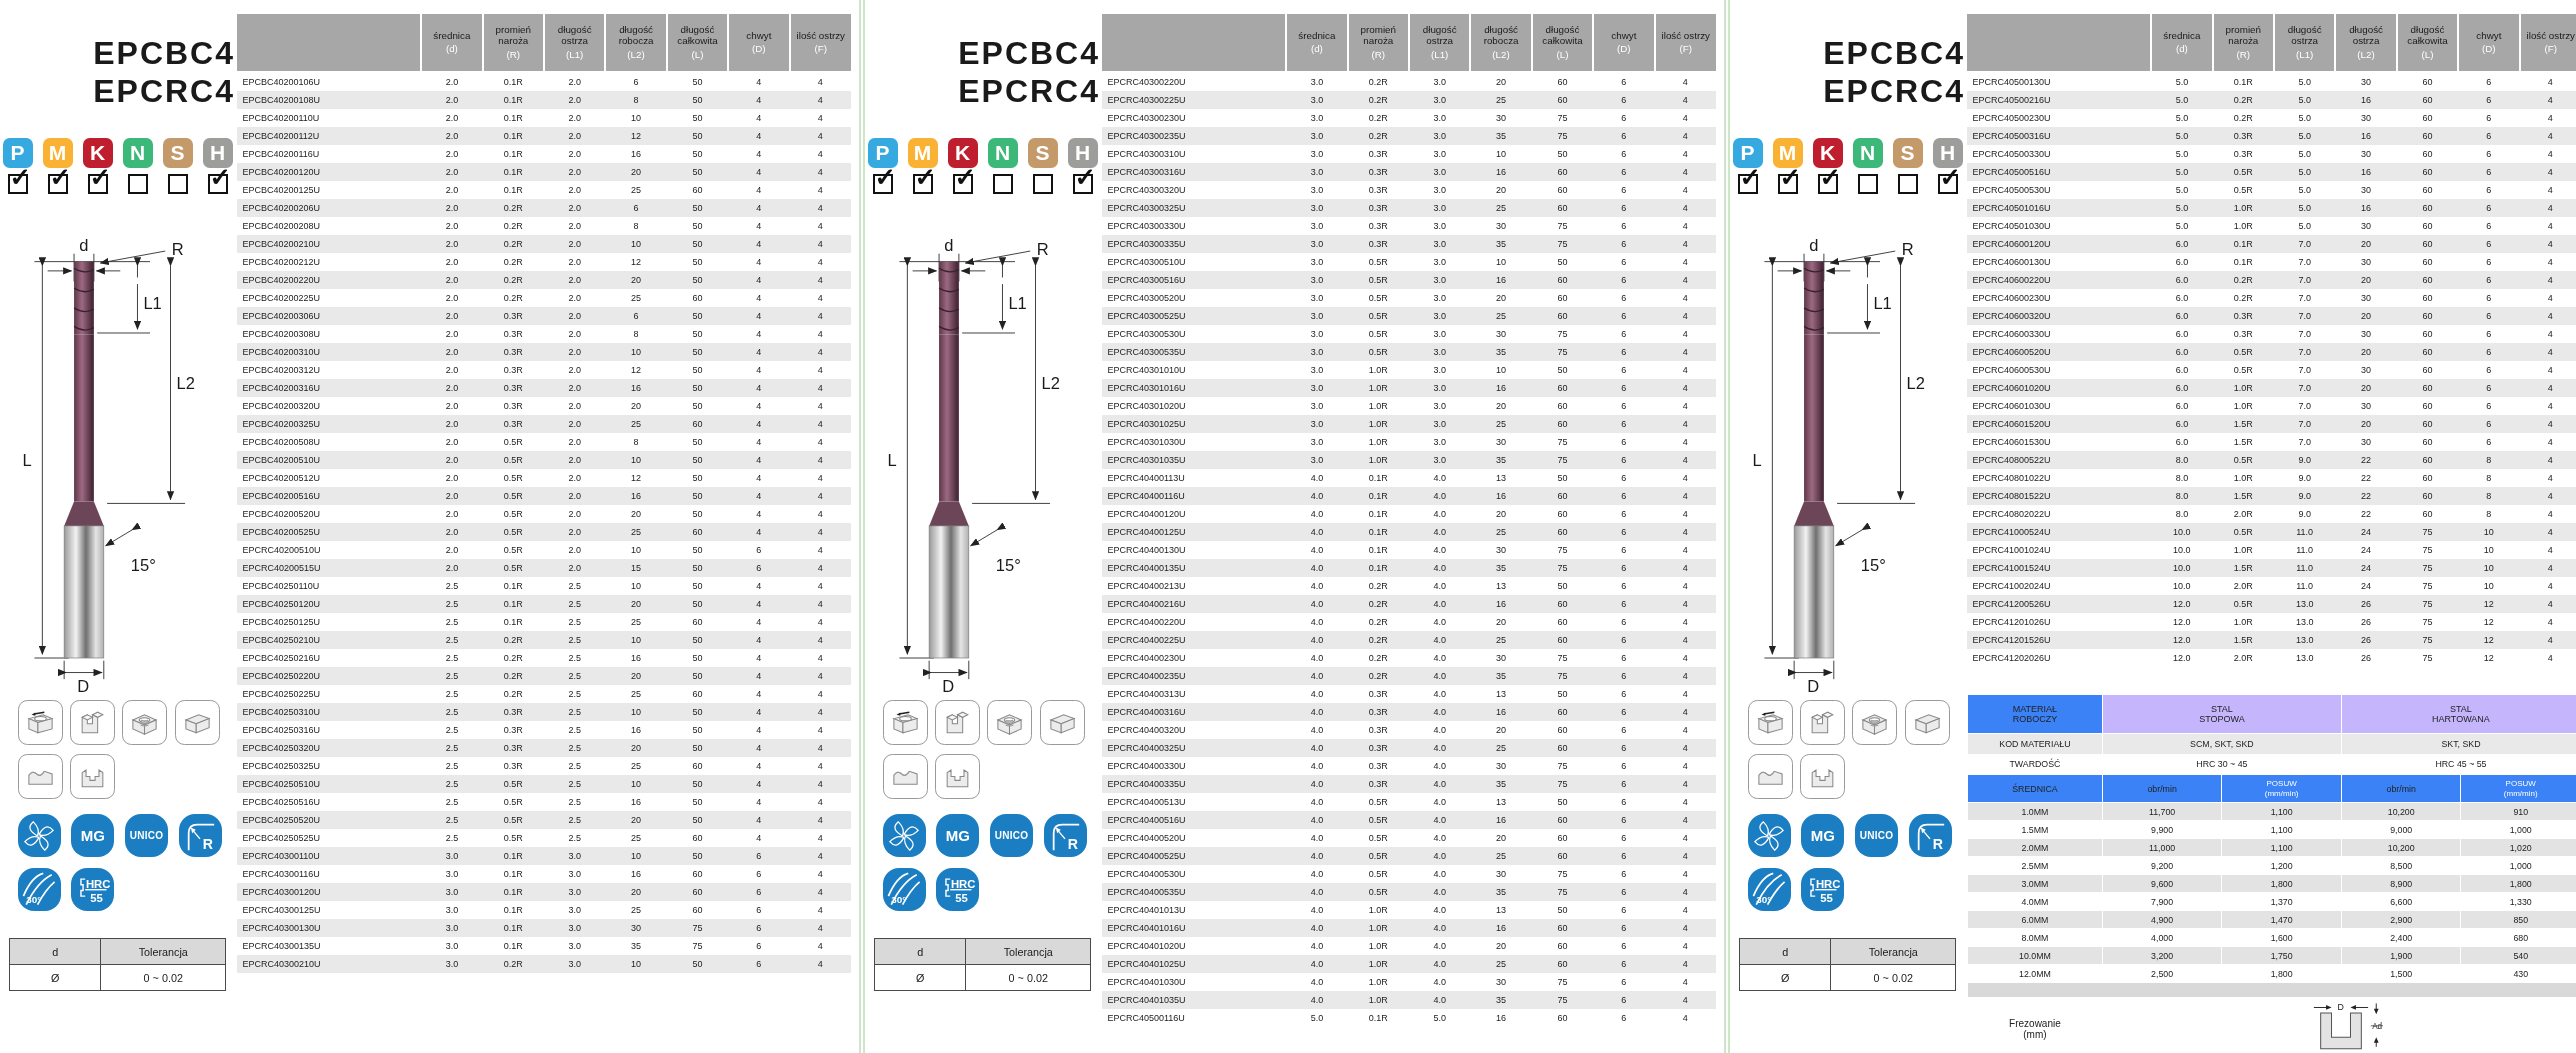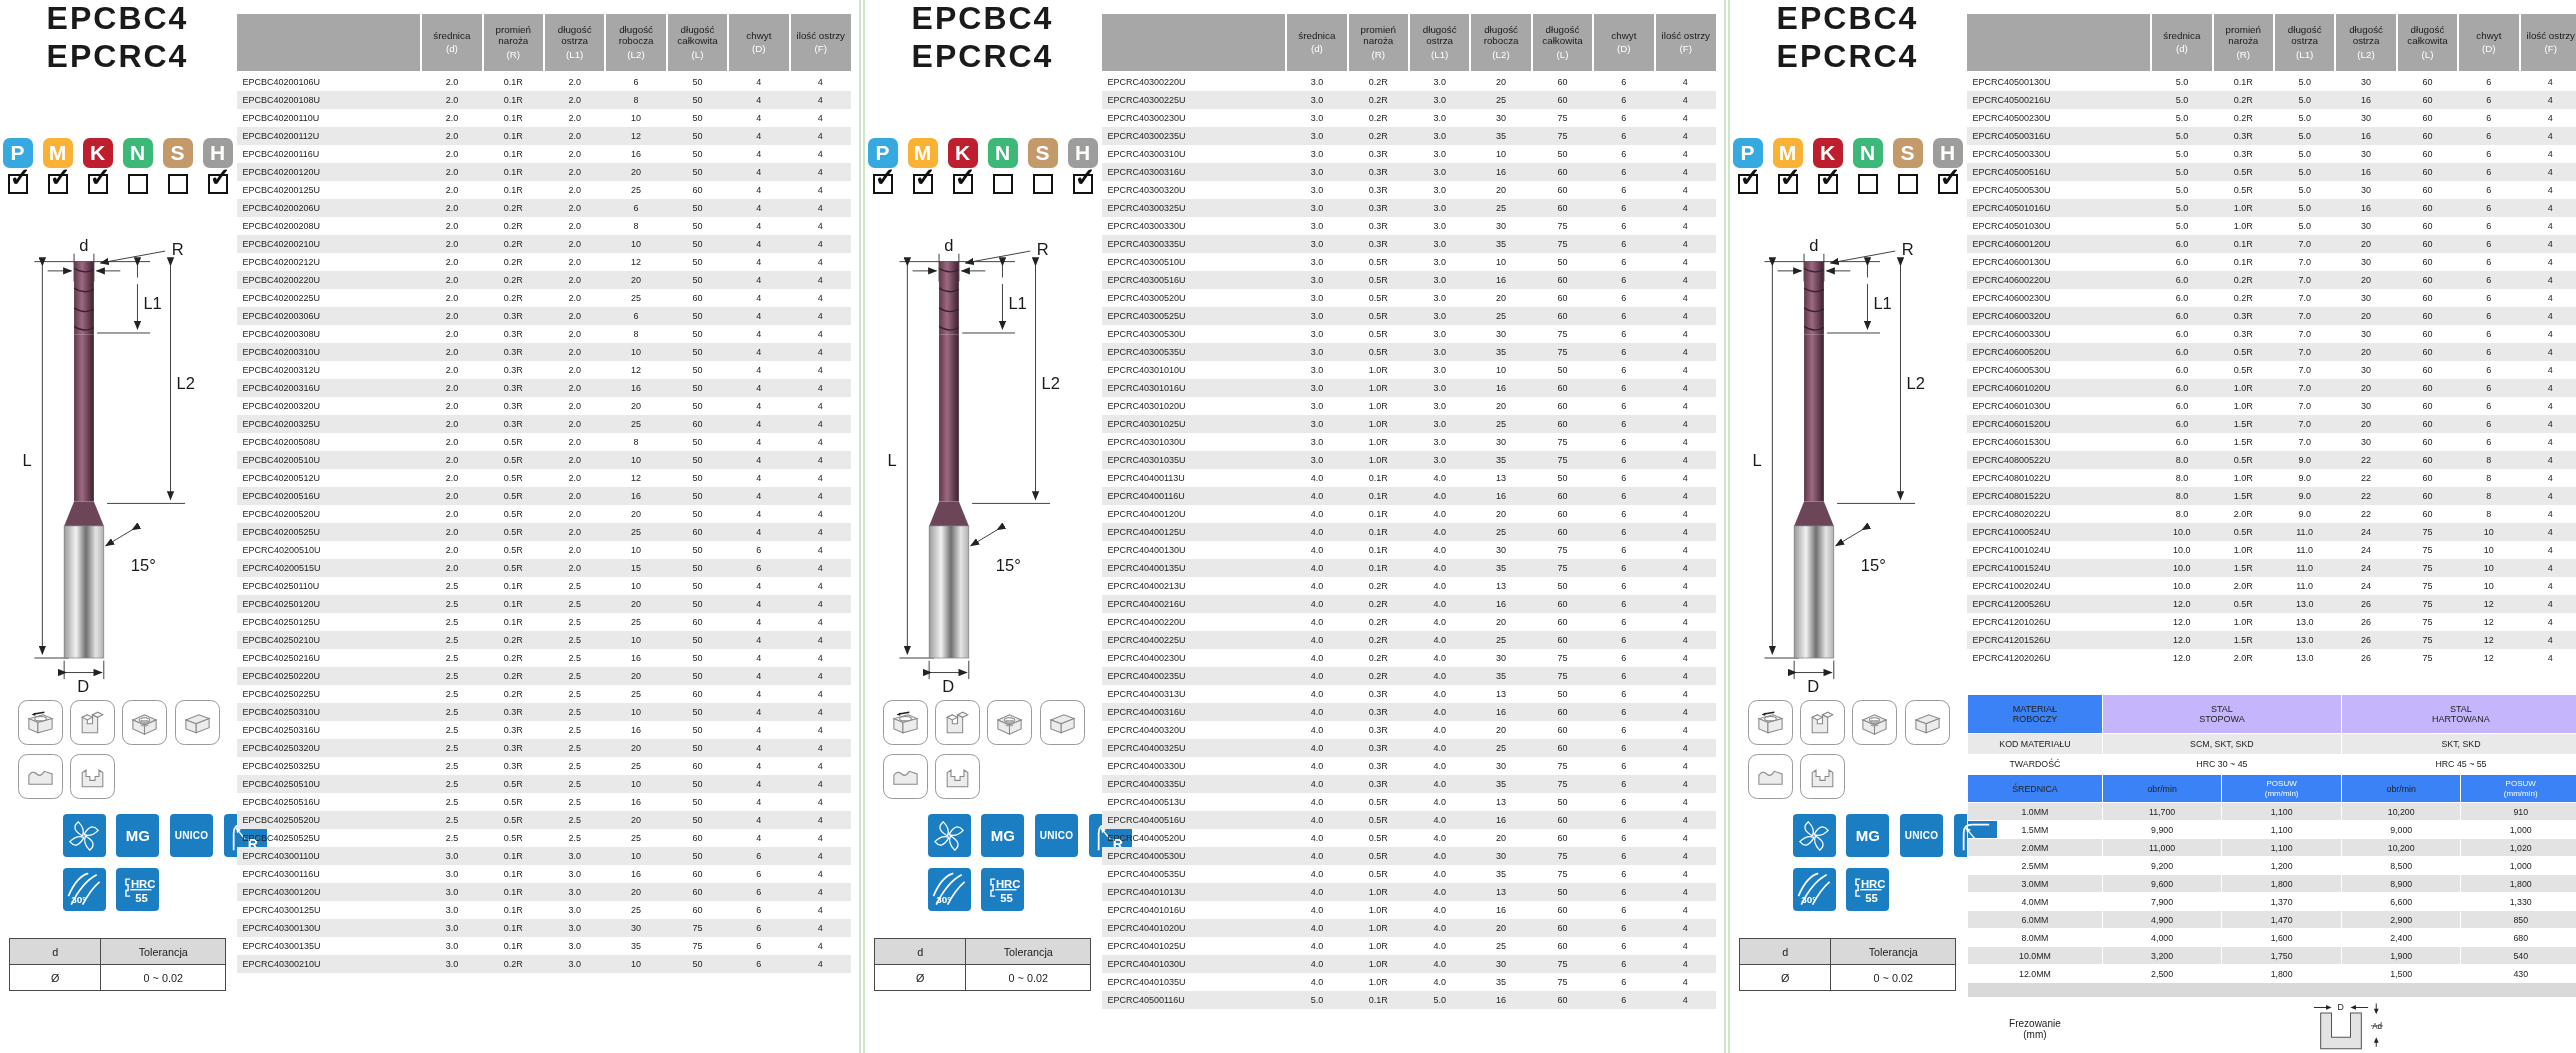--- a/index.html
+++ b/index.html
@@ -2,34 +2,34 @@
 <html style="font-size:10.8px"><head>
 <meta charset="utf-8">
 <style>
   html,body{margin:0;padding:0;background:#fff;width:2576px;height:1053px;overflow:hidden;
     font-family:"Liberation Sans",sans-serif;color:#1a1a1a;}
   .page{display:flex;width:2576px;height:1053px;}
   .section{position:relative;width:859px;height:1053px;flex:0 0 auto;}
   .section + .section{border-left:6px double #cde6c8;}
   
   .left-panel{position:absolute;left:0;top:0;width:235px;height:100%;}
-  .title{text-align:center;font-size:32px;font-weight:700;letter-spacing:2px;line-height:1.18;}
+  .title{margin-top:35px;text-align:right;font-size:32px;font-weight:700;letter-spacing:2px;line-height:1.18;}
   .legend{position:absolute;top:138px;left:0;width:100%;display:flex;justify-content:center;gap:10px;}
   .mat-item{width:30px;display:flex;flex-direction:column;align-items:center;}
   .mat-sq{width:30px;height:30px;border-radius:6.7px;color:#fff;font-size:21px;font-weight:700;
     display:flex;align-items:center;justify-content:center;}
   .cb{position:relative;width:16px;height:16px;border:2px solid #111;margin-top:6px;background:#fff;}
   .cb .mark{position:absolute;top:-11.5px;left:0px;font-size:25.6px;font-weight:700;color:#111;line-height:1;}
   .drawing{position:absolute;top:219px;left:8px;width:218px;height:479px;}
   .ops{position:absolute;top:700px;left:17.5px;display:grid;grid-template-columns:repeat(4,43px);gap:9.4px;}
   .op{width:43px;height:43px;border:1.3px solid #9a9a9a;border-radius:9.4px;background:#fff;
     display:flex;align-items:center;justify-content:center;}
   .badges{position:absolute;top:814px;left:17.5px;display:grid;grid-template-columns:repeat(4,43px);gap:10.8px;}
-  .badge{width:43px;height:43px;border-radius:4px;background:#1b7ec2;color:#fff;
-    display:flex;align-items:center;justify-content:center;font-weight:700;margin-left:45px;}
+  .badge{width:43px;height:43px;border-radius:16px;background:#1b7ec2;color:#fff;
+    display:flex;align-items:center;justify-content:center;font-weight:700;}
   .badge.text-mg{font-size:15px;}
   .badge.text-unico{font-size:10px;letter-spacing:0.3px;}
   .tol{position:absolute;top:938px;left:9.4px;width:217px;border-collapse:collapse;font-size:10.8px;}
   .tol th{background:#d9d9d9;font-weight:400;}
   .tol th,.tol td{border:1.3px solid #4a4a4a;height:23px;text-align:center;}
   .tol col.c1{width:42%;}
   
   .table-wrap{position:absolute;left:237px;right:8px;top:13.5px;}
   table.cat{width:100%;border-collapse:collapse;table-layout:fixed;}
   table.cat col.pn{width:30%;}
@@ -1498,20 +1498,30 @@
               <td>EPCRC40400520U</td>
               <td>4.0</td>
               <td>0.5R</td>
               <td>4.0</td>
               <td>20</td>
               <td>60</td>
               <td>6</td>
               <td>4</td>
             </tr>
             <tr>
+              <td>EPCRC40400525U</td>
+              <td>4.0</td>
+              <td>0.5R</td>
+              <td>4.0</td>
+              <td>25</td>
+              <td>60</td>
+              <td>6</td>
+              <td>4</td>
+            </tr>
+            <tr>
               <td>EPCRC40400530U</td>
               <td>4.0</td>
               <td>0.5R</td>
               <td>4.0</td>
               <td>30</td>
               <td>75</td>
               <td>6</td>
               <td>4</td>
             </tr>
             <tr>

